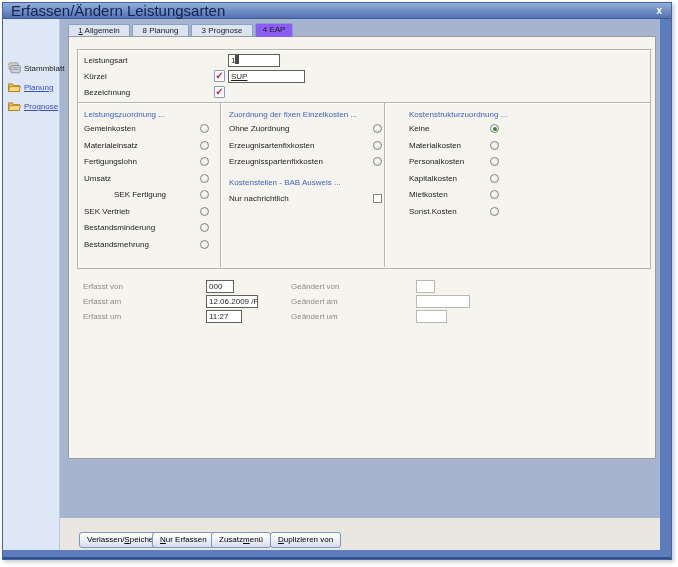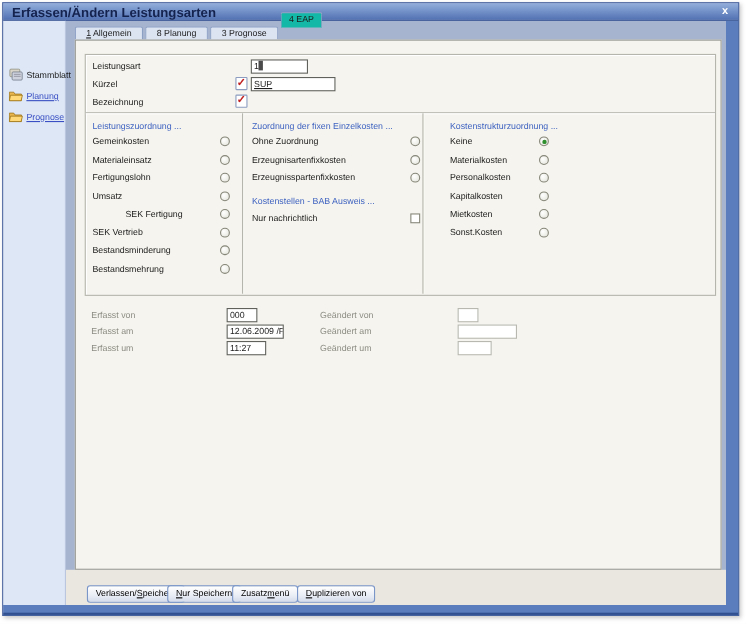--- a/index.html
+++ b/index.html
@@ -6,44 +6,44 @@
   html,body { width:678px; height:567px; background:#ffffff; overflow:hidden;
               font-family:"Liberation Sans", sans-serif; font-size:8px; color:#1c1c1c; }
 
   .window { position:absolute; left:2px; top:2px; width:670px; height:558px;
             background:#a6b4cf; border:1px solid #47639f;
             box-shadow:2px 2px 4px rgba(0,0,0,.22); }
 
   .titlebar { position:absolute; left:0; top:0; width:668px; height:16px;
               background:linear-gradient(#93aedb, #7f9cd0 30%, #5271b2);
               border-bottom:1px solid #3f5a98; display:flex; align-items:center; }
-  .titlebar .title { margin-left:8px; font-size:12px; font-weight:bold; color:#14224e; }
+  .titlebar .title { margin-left:8px; font-size:15px; font-weight:normal; color:#14224e; }
   .titlebar .close { position:absolute; right:9px; top:1px; color:#ffffff; font-size:10px;
                      font-weight:bold; cursor:default; line-height:14px; }
 
   .frame-right  { position:absolute; right:0; top:16px; bottom:0; width:11px; background:#5b7cbd; }
   .frame-bottom { position:absolute; left:0; right:0; bottom:0; height:9px; background:#5b7cbd;
                   border-bottom:2px solid #31508f; }
 
   .sidebar { position:absolute; left:0; top:16px; width:57px; bottom:9px;
              background:#dde7f5; border-right:1px solid #b9c6dd; }
   .side-item { position:absolute; left:5px; display:flex; align-items:center; gap:3px; cursor:pointer; }
   .side-item svg { flex:0 0 auto; }
   .side-label { font-size:8px; }
   .side-link { color:#3a4fc4; text-decoration:underline; }
 
   .beige-strip { position:absolute; left:57px; top:515px; right:11px; bottom:9px; background:#eae7e0; }
 
   .tab { position:absolute; top:21px; height:12px; background:#dce4f2; border:1px solid #8ca0c4;
          border-bottom:none; text-align:center; line-height:11px; font-size:8px; cursor:pointer;
          border-radius:2px 2px 0 0; }
   .tab .mn { text-decoration:underline; }
-  .tab.active { top:8px; height:14px; background:#14b8a6; z-index:3; }
-
-  .panel { position:absolute; left:65px; top:33px; width:588px; height:482px;
+  .tab.active { top:20px; height:14px; background:#8b5cf6; z-index:3; }
+
+  .panel { position:absolute; left:65px; top:33px; width:588px; height:423px;
            background:#f5f4ee; border:1px solid #9c9c96; z-index:2; }
 
   .groupbox { position:absolute; left:8px; top:12px; width:574px; height:220px;
               border:1px solid #b5b5ad; box-shadow:1px 1px 0 #ffffff inset; }
 
   .flabel { position:absolute; font-size:8px; color:#1c1c1c; white-space:nowrap; }
   .inputbox { position:absolute; height:13px; background:#ffffff; border:1px solid #61615c;
               font-size:8px; line-height:11px; padding:0 2px; white-space:nowrap; overflow:hidden; }
   .inputbox.disabled { border:1px solid #b8b8b0; }
   .caret { display:inline-block; width:4px; height:9px; background:#4a4a4a; vertical-align:-1px; }
@@ -207,21 +207,21 @@
     <div class="inputbox" style="left:137px; top:273px; width:36px;"><span>11:27</span></div>
     <span class="audit-label" style="left:222px; top:275px;">Geändert um</span>
     <div class="inputbox disabled" style="left:347px; top:273px; width:31px;"><span></span></div>
 
   </div>
 
   <div class="btn" style="left:76px;">
     <span>Verlassen/</span><span class="mn">S</span><span>peichern</span>
   </div>
   <div class="btn" style="left:149px;">
-    <span></span><span class="mn">N</span><span>ur Speichern</span>
+    <span></span><span class="mn">N</span><span>ur Erfassen</span>
   </div>
   <div class="btn" style="left:208px;">
     <span>Zusatz</span><span class="mn">m</span><span>enü</span>
   </div>
   <div class="btn" style="left:267px;">
     <span></span><span class="mn">D</span><span>uplizieren von</span>
   </div>
 
 </div>
 

